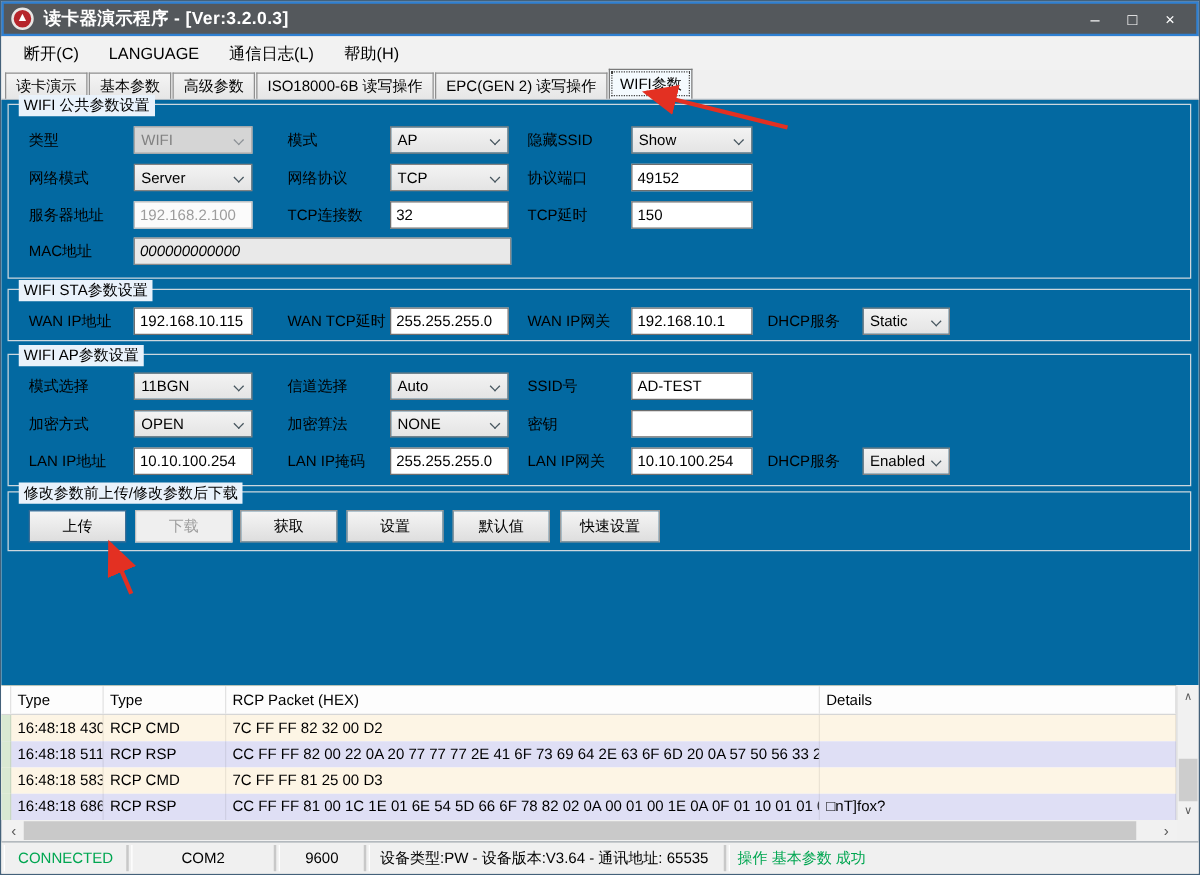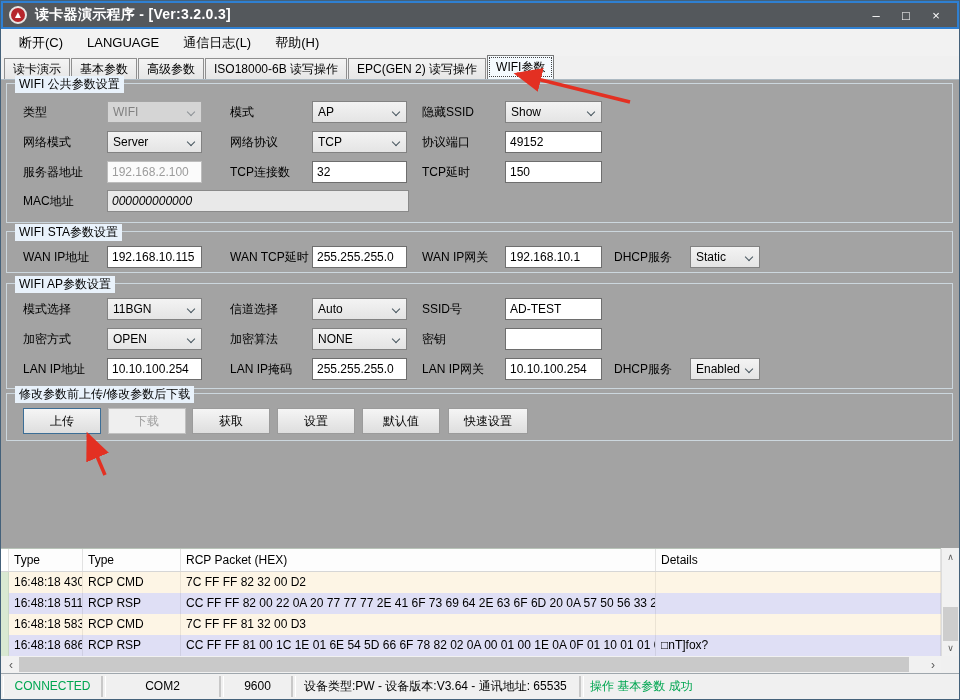--- a/index.html
+++ b/index.html
@@ -25,21 +25,21 @@
 
   
   .tabstrip { position:absolute; left:0; top:55px; width:958px; height:24px; background:#f0f0f0;
               display:flex; align-items:flex-end; padding-left:3px; border-bottom:1px solid #acb9c2; }
   .tab { height:21px; line-height:20px; padding:0 8px; border:1px solid #8f8f8f; border-bottom:none;
          background:linear-gradient(#f4f4f4,#e6e6e6); margin-right:1px; font-size:12px; white-space:nowrap; }
   .tab.selected { height:24px; line-height:23px; background:#f4fafe; position:relative; z-index:2;
                   outline:1px dotted #444; outline-offset:-3px; border-color:#7a7a7a; }
 
   
-  .content { position:absolute; left:0; top:79px; width:958px; height:468px; background:#a3a3a3; }
+  .content { position:absolute; left:0; top:79px; width:958px; height:468px; background:#0369a1; }
   .grp { position:absolute; left:5px; width:947px; border:1px solid #ccd7de; }
   .grp-label { position:absolute; top:-8px; left:8px; background:#e9f2fb; padding:0 4px; font-size:12px; white-space:nowrap; }
   .lbl { position:absolute; height:22px; line-height:22px; font-size:12px; white-space:nowrap; }
   .field { position:absolute; height:22px; font-size:12px; }
   input.field { border:1px solid #6e6e6e; background:#fff; padding:0 4px; font-family:inherit; color:#000; }
   input.field.dim { background:#fbfbfb; color:#9c9c9c; border-color:#bdbdbd; }
   input.field.ro { background:#e9e9e9; border-color:#8a8a8a;font-style:italic; }
   .combo { border:1px solid #828282; background:linear-gradient(#f3f3f3,#e4e4e4); display:flex;
            align-items:center; padding-left:5px; position:absolute; height:22px; }
   .combo.disabled { background:#d5d5d5; color:#818181; border-color:#a5a5a5; }
@@ -250,21 +250,21 @@
       <div class="rowstrip"></div>
       <div>16:48:18 511</div>
       <div>RCP RSP</div>
       <div>CC FF FF 82 00 22 0A 20 77 77 77 2E 41 6F 73 69 64 2E 63 6F 6D 20 0A 57 50 56 33 2E 36 ...</div>
       <div></div>
     </div>
     <div class="logrow row-cmd">
       <div class="rowstrip"></div>
       <div>16:48:18 583</div>
       <div>RCP CMD</div>
-      <div>7C FF FF 81 32 00 D3</div>
+      <div>7C FF FF 81 25 00 D3</div>
       <div></div>
     </div>
     <div class="logrow row-rsp">
       <div class="rowstrip"></div>
       <div>16:48:18 686</div>
       <div>RCP RSP</div>
       <div>CC FF FF 81 00 1C 1E 01 6E 54 5D 66 6F 78 82 02 0A 00 01 00 1E 0A 0F 01 10 01 01 02 00 ...</div>
       <div>□nT]fox?</div>
     </div>
   </div>

